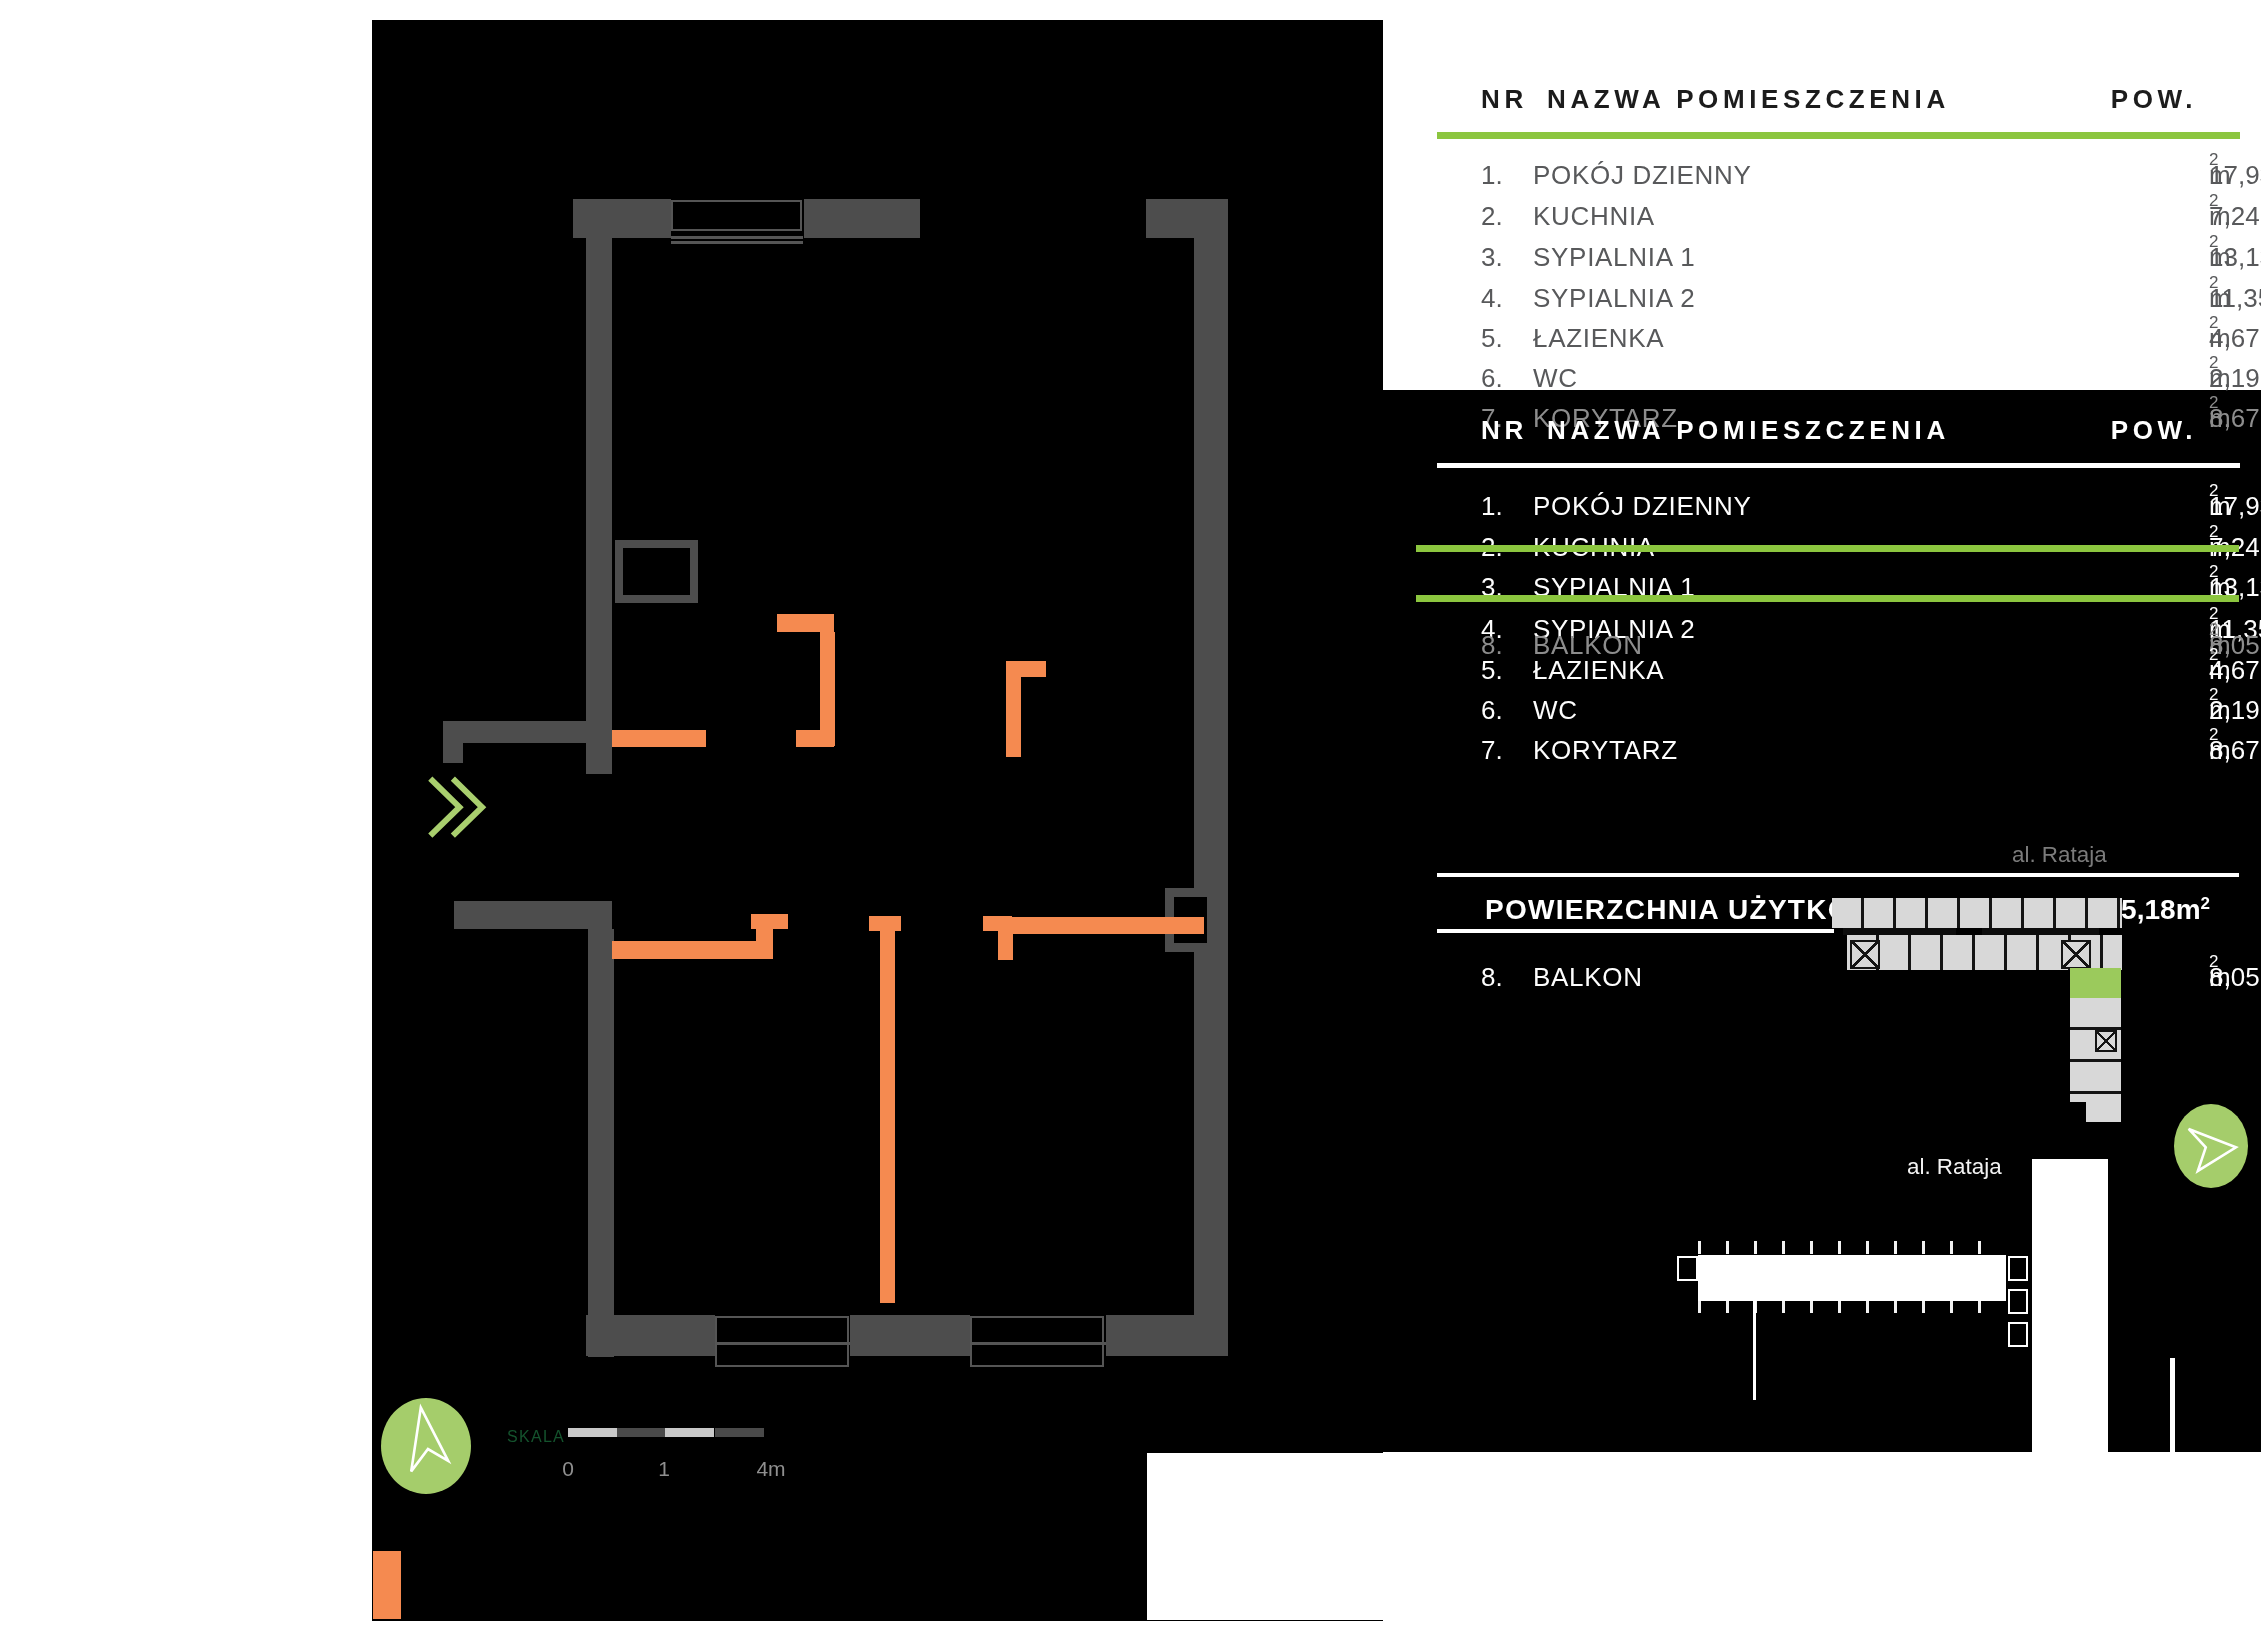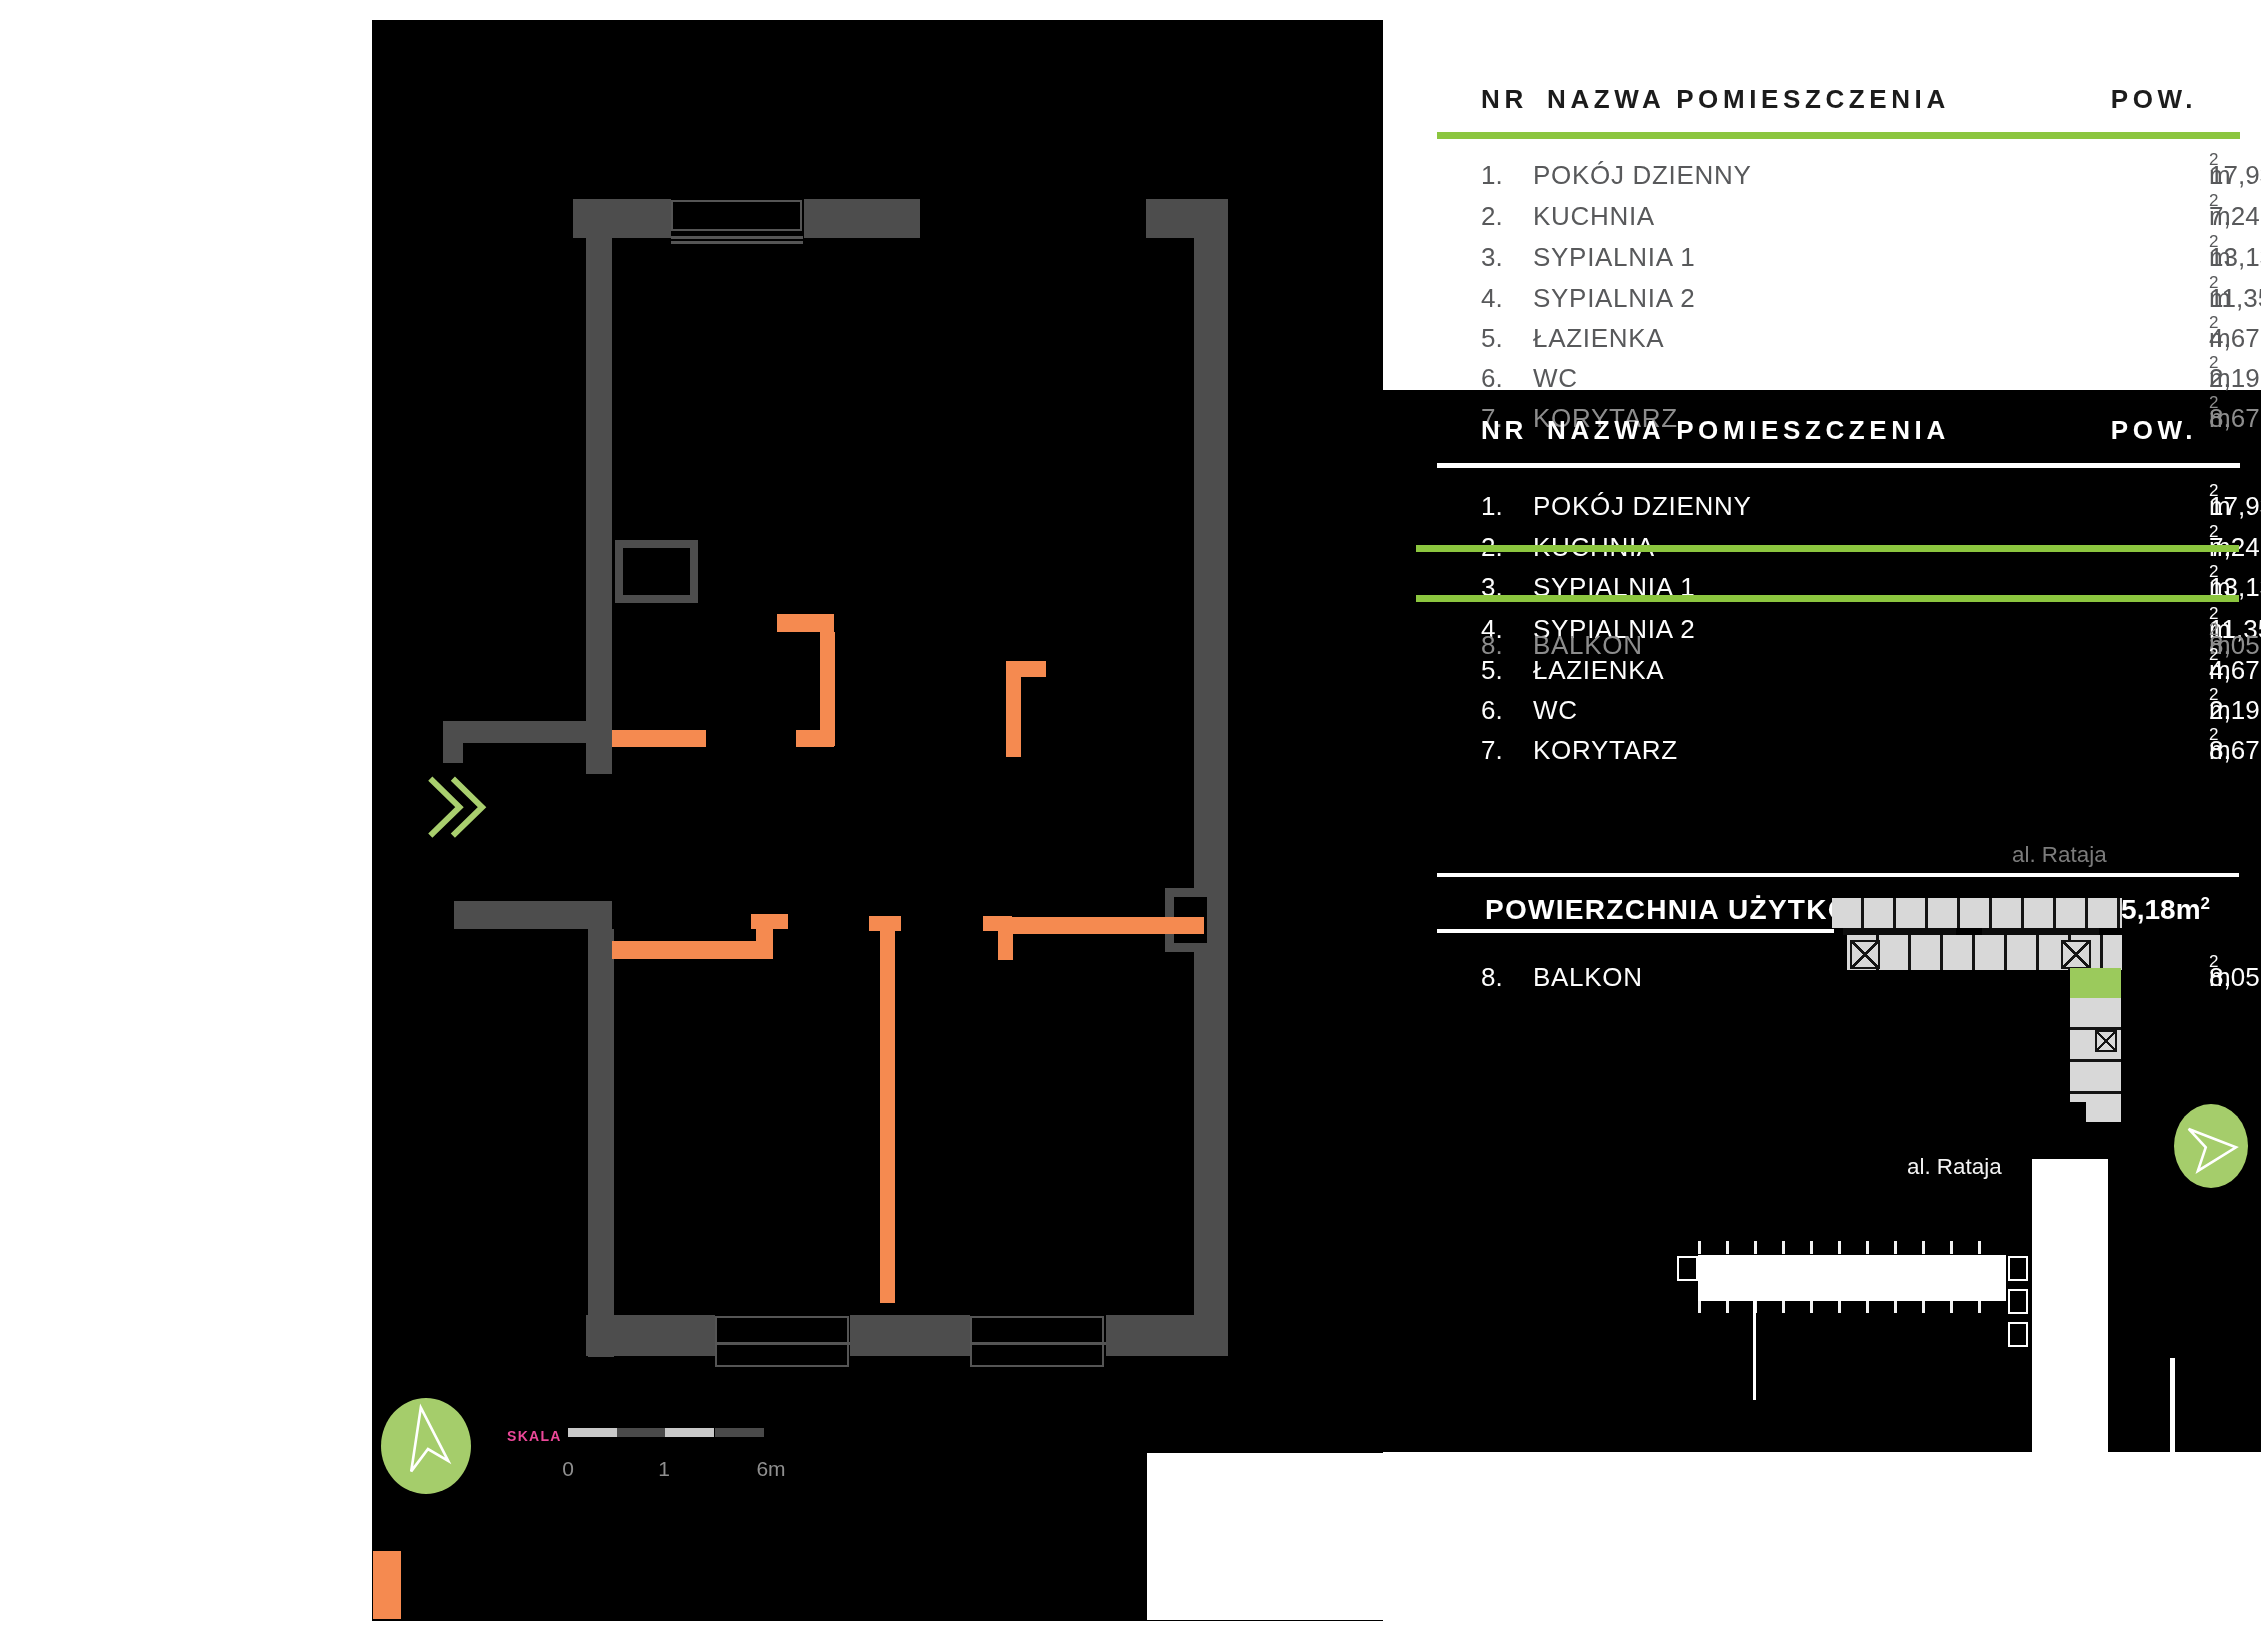--- a/index.html
+++ b/index.html
@@ -298,25 +298,25 @@
     <div class="abs wout" style="left:348px;top:84px;width:20px;height:25px;"></div>
   </div>
   <div class="abs" style="left:2032px;top:1159px;width:76px;height:293px;background:#fff;"></div>
   <div class="abs" style="left:2170px;top:1358px;width:5.3px;height:94px;background:#fff;"></div>
 
   <div class="abs circle" style="left:381px;top:1398px;width:90px;height:96px;">
     <svg width="90" height="96" viewBox="0 0 137 146">
       <polygon points="67,14 97,100 69,78 39,108" fill="none" stroke="#ffffff" stroke-width="4" transform="rotate(-8 68 60)"></polygon>
     </svg>
   </div>
-  <div class="abs" style="left:507px;top:1428px;font-size:14px;color:#ec4899;letter-spacing:1.3px;font-weight:bold;">SKALA</div>
+  <div class="abs" style="left:507px;top:1428px;font-size:16px;color:#14532d;letter-spacing:1.3px;">SKALA</div>
   <div class="abs" style="left:568px;top:1428px;width:196px;height:9.2px;">
     <div class="abs" style="left:0;top:0;width:49px;height:9.2px;background:#c9c9c9;"></div>
     <div class="abs" style="left:49px;top:0;width:49px;height:9.2px;background:#4a4a4a;"></div>
     <div class="abs" style="left:97px;top:0;width:49px;height:9.2px;background:#c9c9c9;"></div>
     <div class="abs" style="left:147px;top:0;width:49px;height:9.2px;background:#4a4a4a;"></div>
   </div>
   <div class="abs" style="left:555px;top:1457px;width:26px;text-align:center;font-size:21px;color:#8f8f8f;">0</div>
   <div class="abs" style="left:651px;top:1457px;width:26px;text-align:center;font-size:21px;color:#8f8f8f;">1</div>
-  <div class="abs" style="left:748px;top:1457px;width:46px;text-align:center;font-size:21px;color:#8f8f8f;">6m</div>
+  <div class="abs" style="left:748px;top:1457px;width:46px;text-align:center;font-size:21px;color:#8f8f8f;">4m</div>
 
 </div>
 
 
 </body></html>

